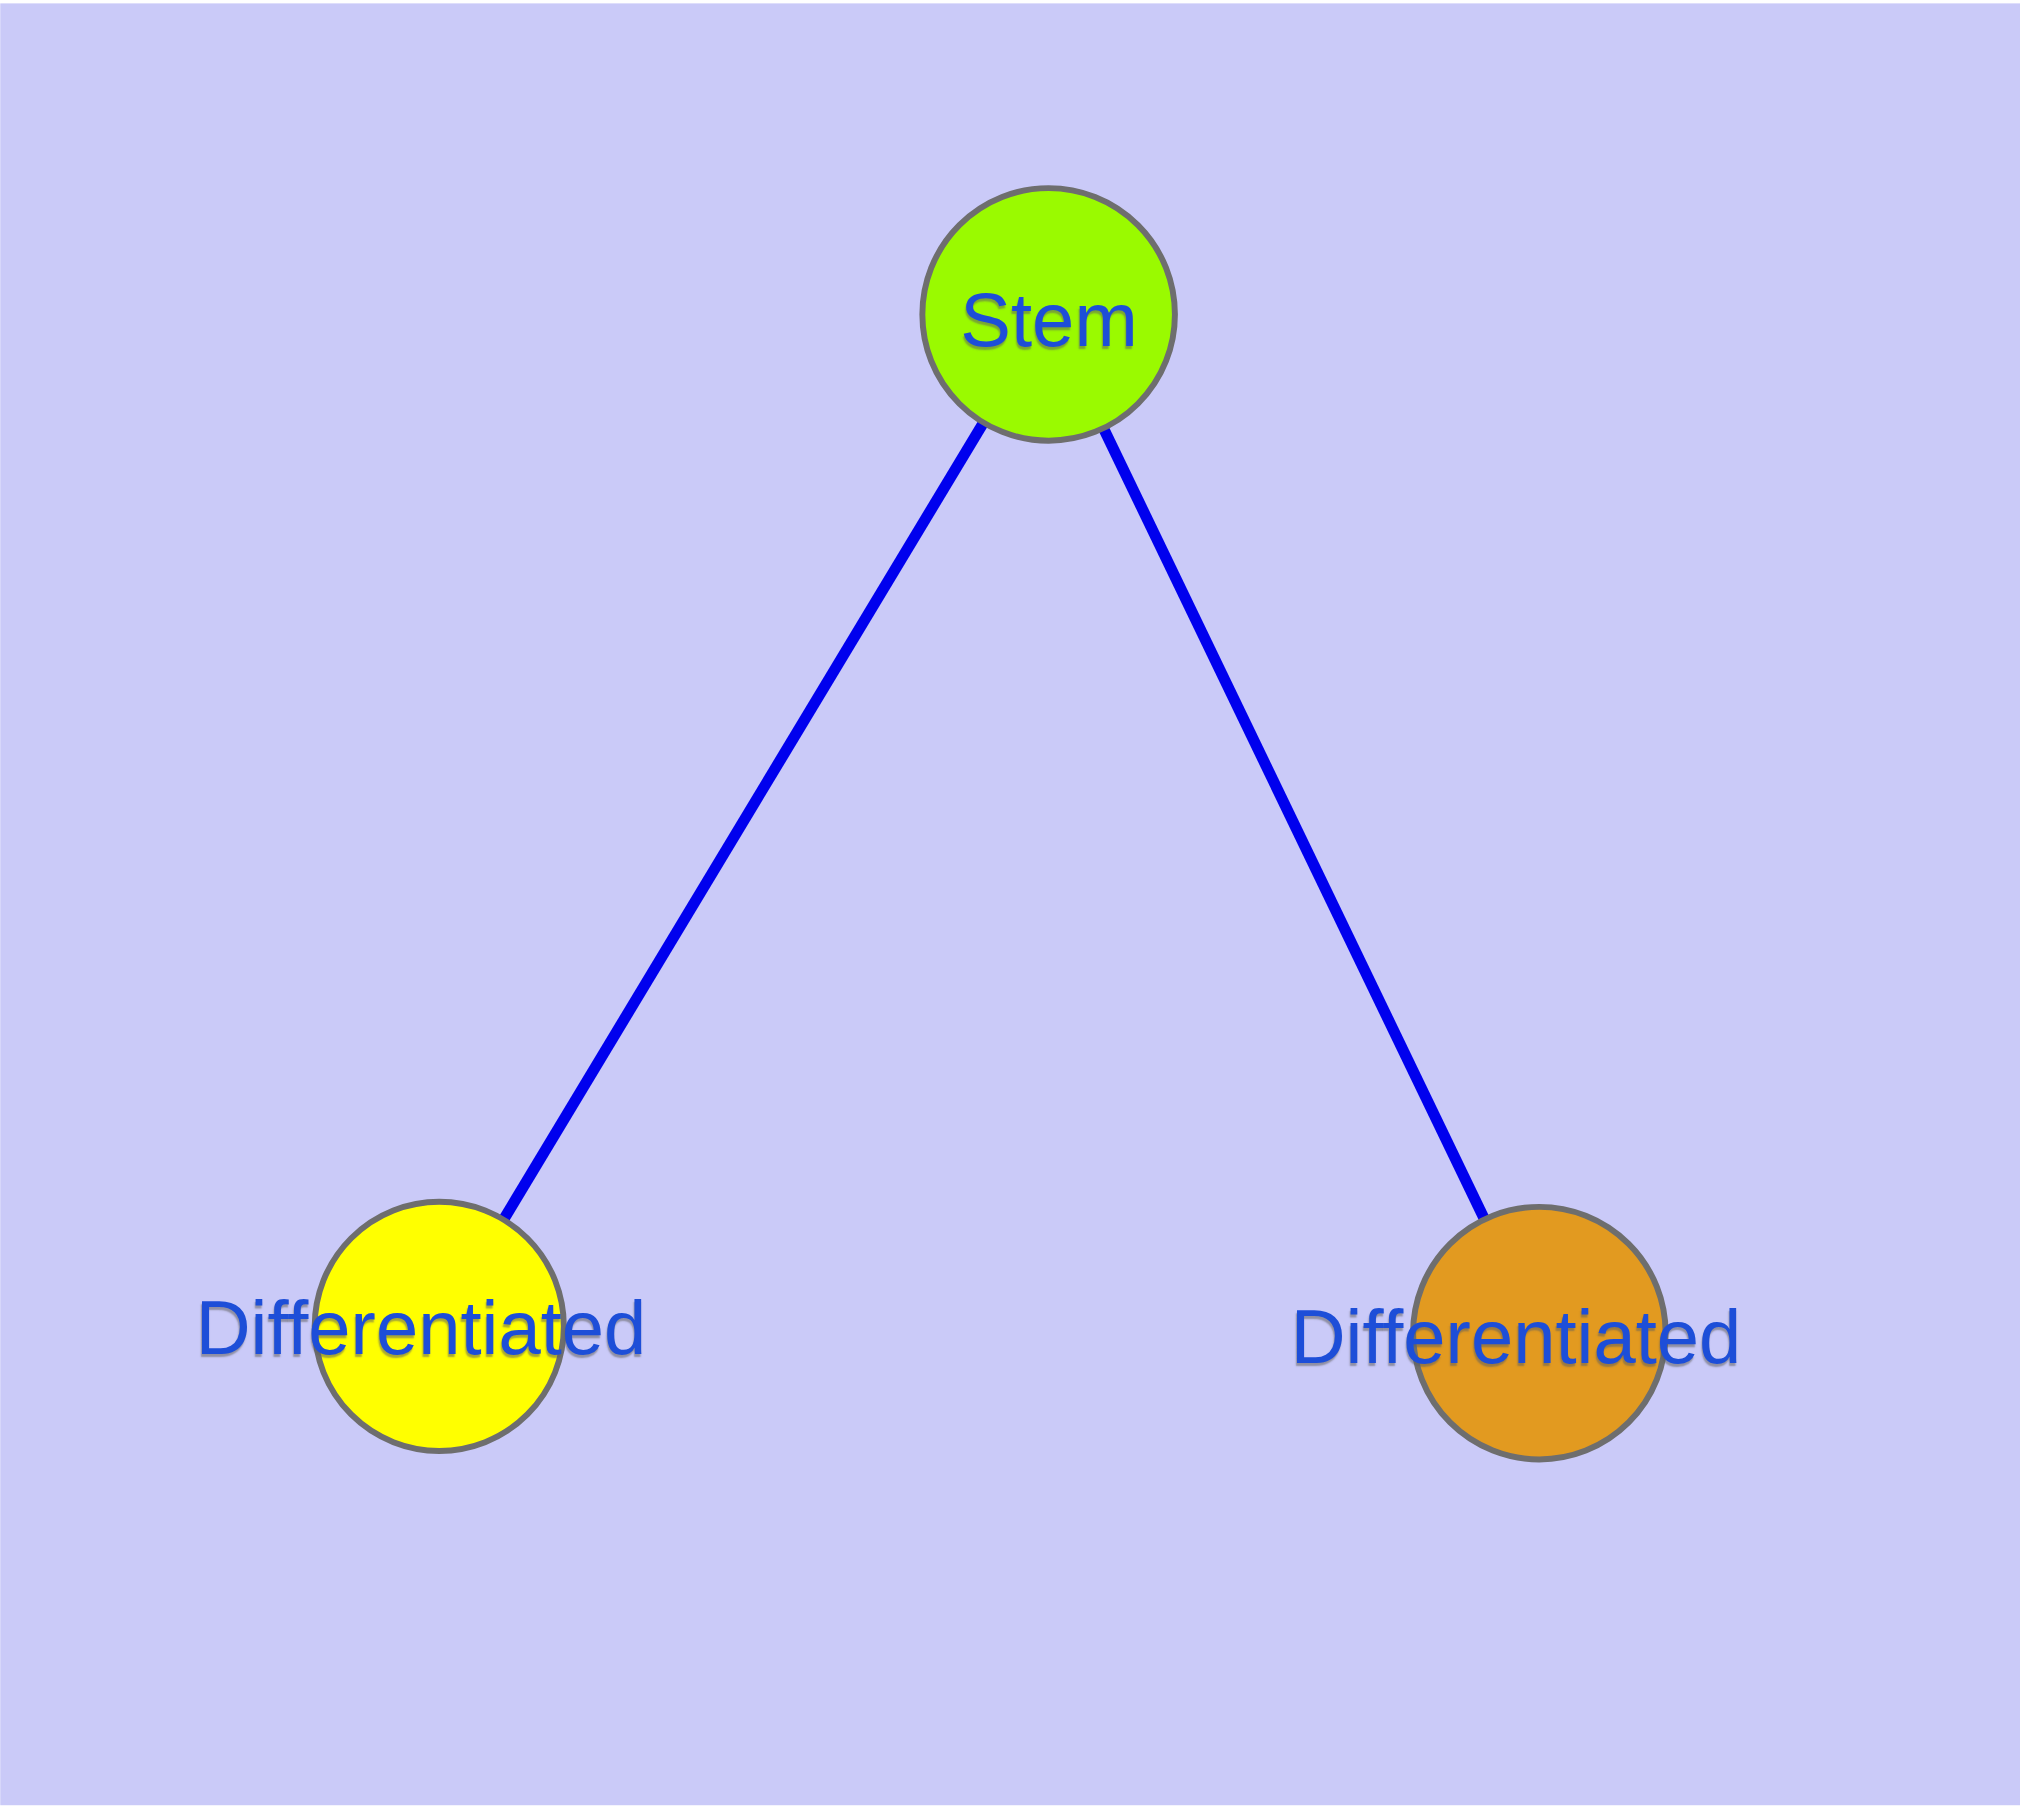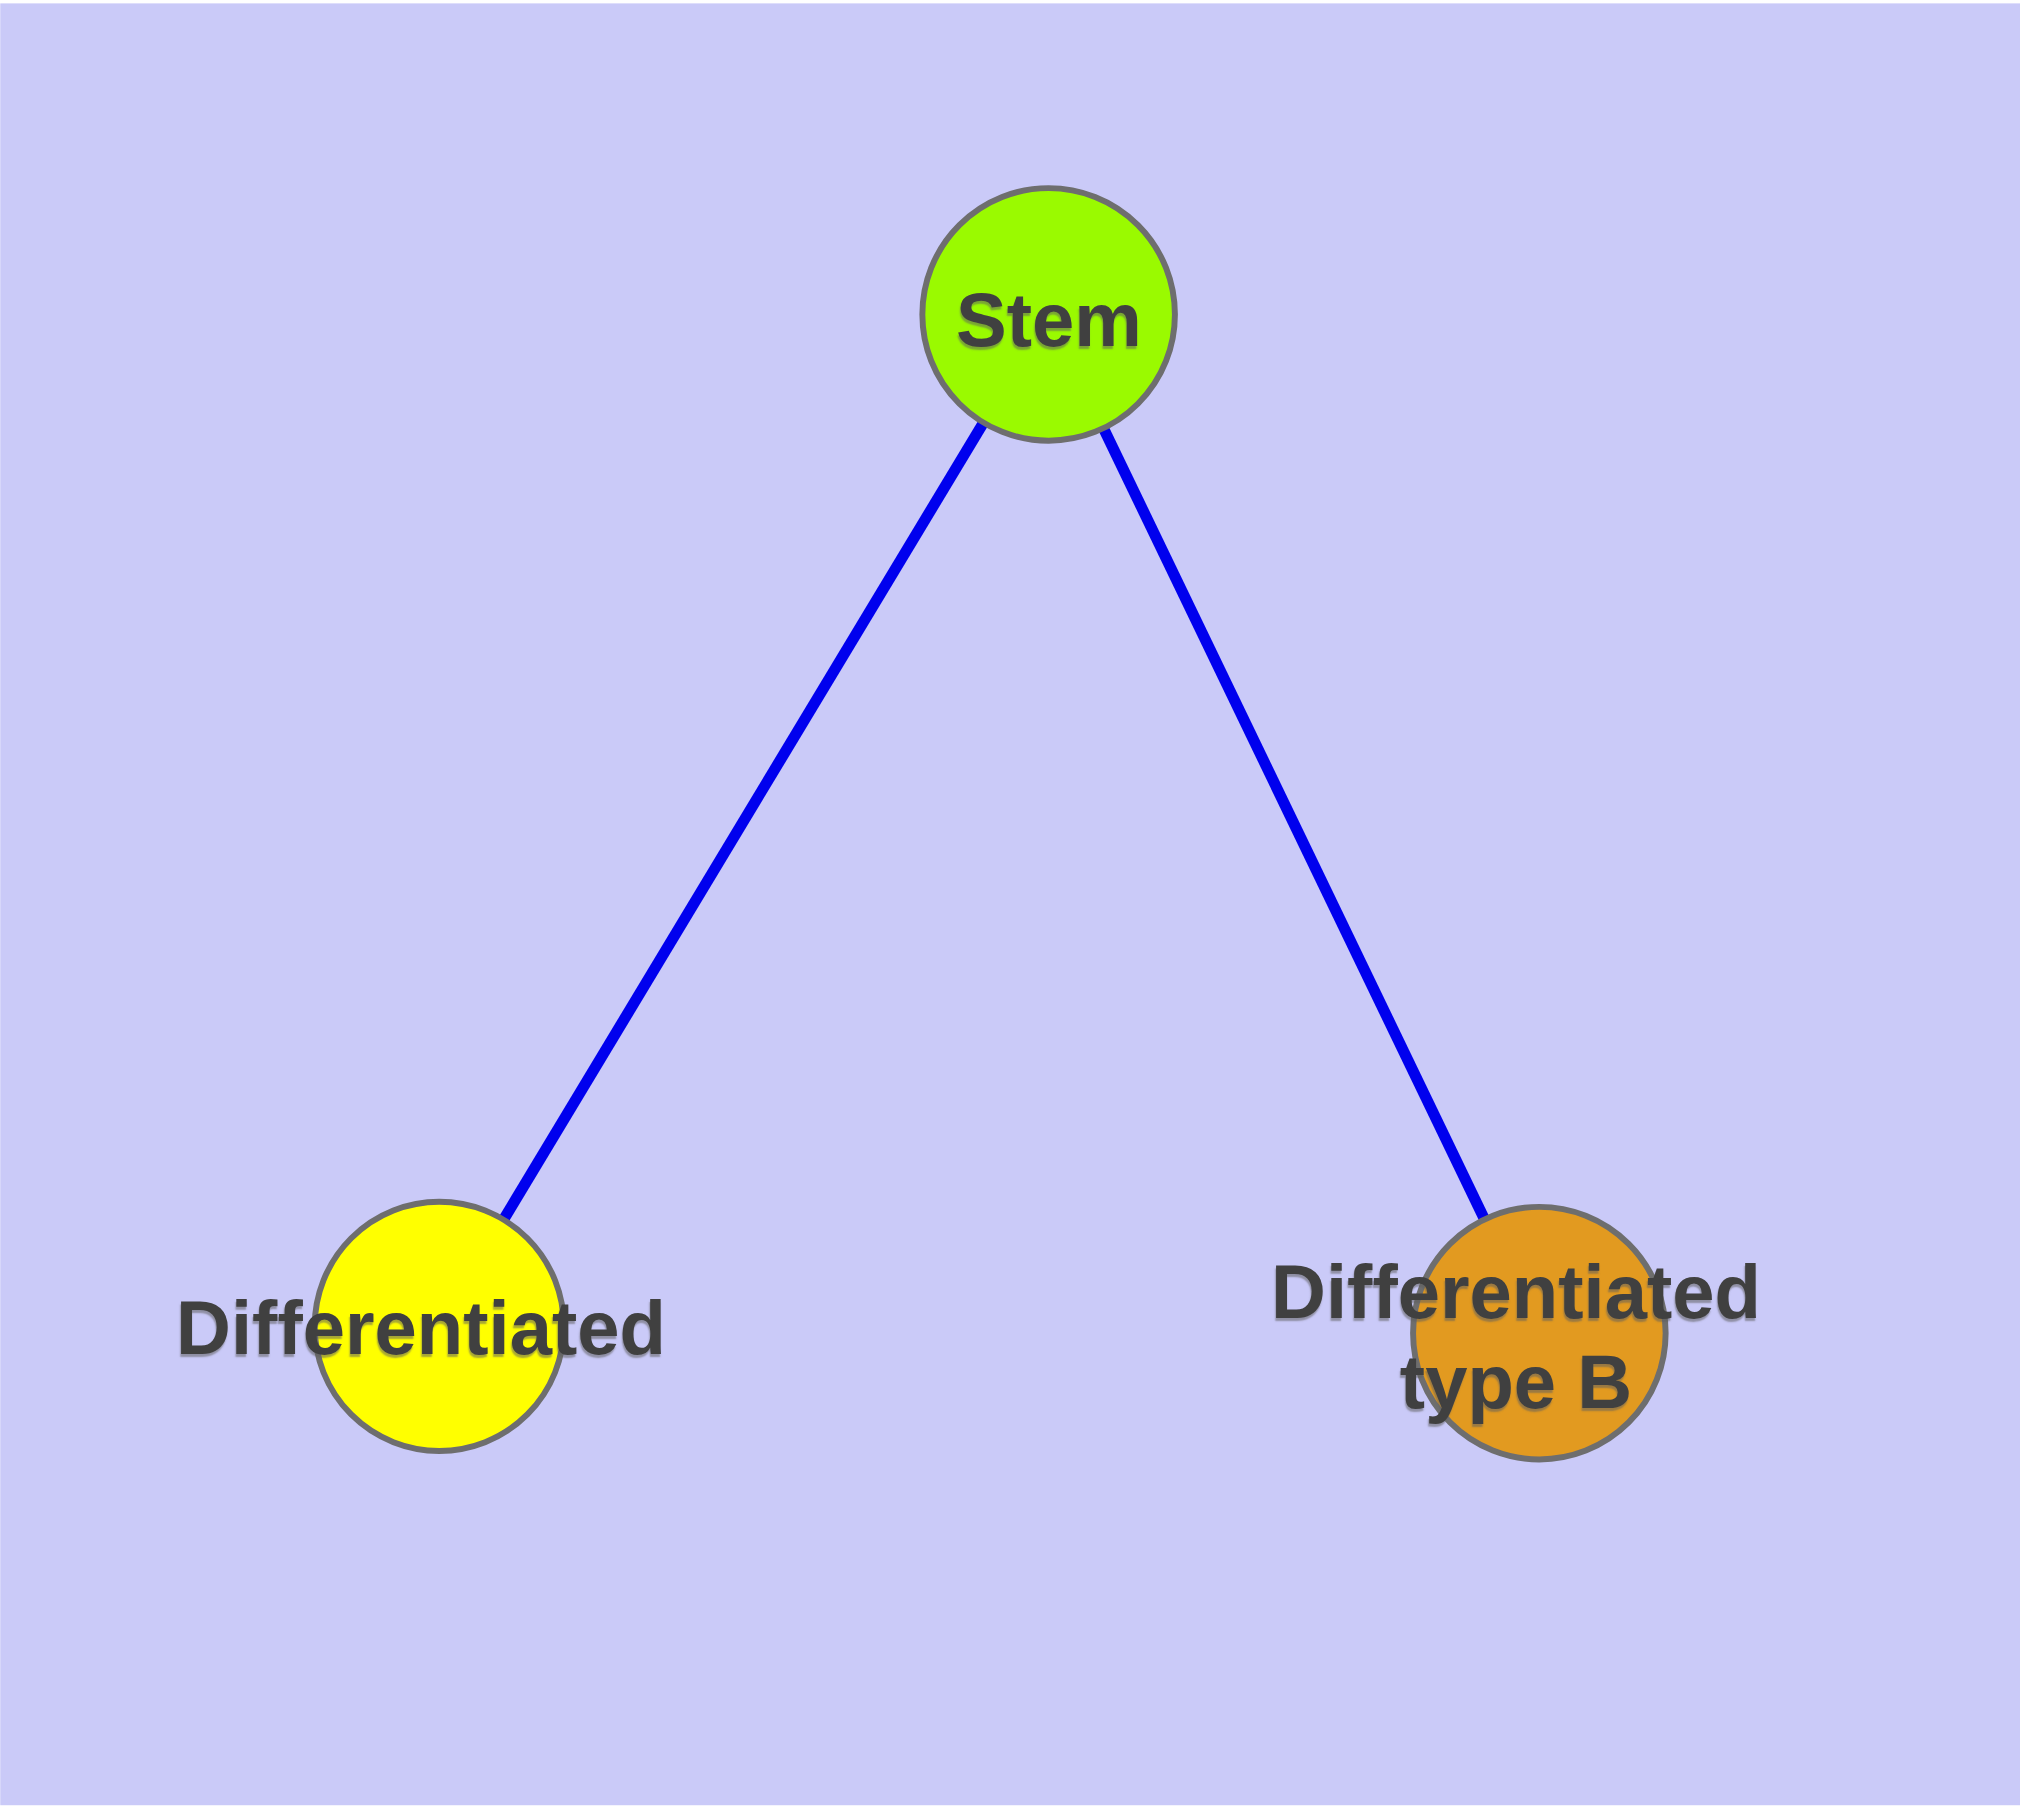--- a/index.html
+++ b/index.html
@@ -18,22 +18,22 @@
     position: absolute;
     left: 0;
     top: 0;
     width: 2021px;
     height: 1812px;
     display: block;
   }
   .node-label {
     position: absolute;
     transform: translate(-50%, -50%);
-    color: #404040;
-    font-weight: bold;
+    color: #1d4ed8;
+    font-weight: normal;
     font-size: 76px;
     line-height: 90px;
     text-align: center;
     white-space: nowrap;
     text-shadow: -0.8px 3.4px 1.7px rgba(95, 95, 95, 0.55);
     z-index: 2;
   }
   #stem-label   { left: 1049px; top: 320px;  }
   #type-a-label { left: 421px;  top: 1328px; }
   #type-b-label { left: 1516px; top: 1337px; }
@@ -56,15 +56,14 @@
 </svg>
 
 <div id="stem-label" class="node-label">Stem</div>
 
 <div id="type-a-label" class="node-label">
   <div>Differentiated</div>
 </div>
 
 <div id="type-b-label" class="node-label">
   <div>Differentiated</div>
-  <div>type B</div>
 </div>
 
 
 </body></html>

